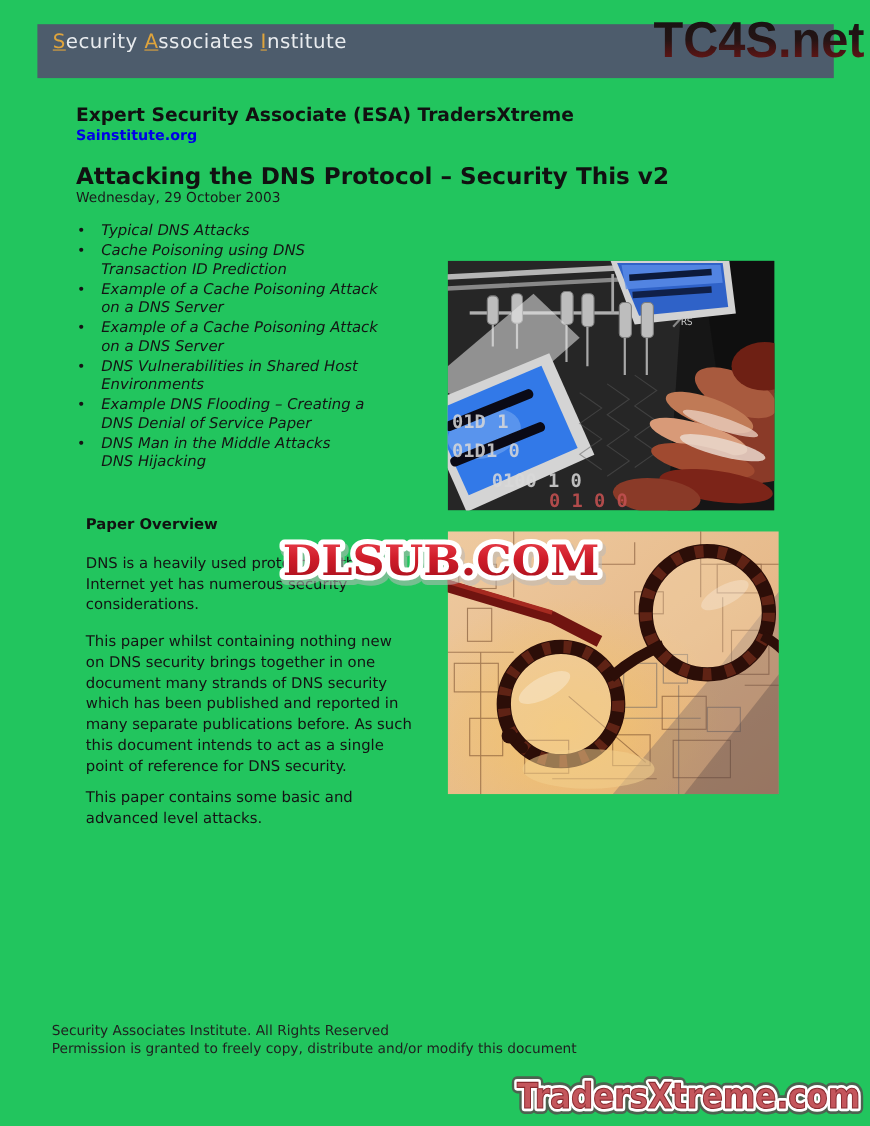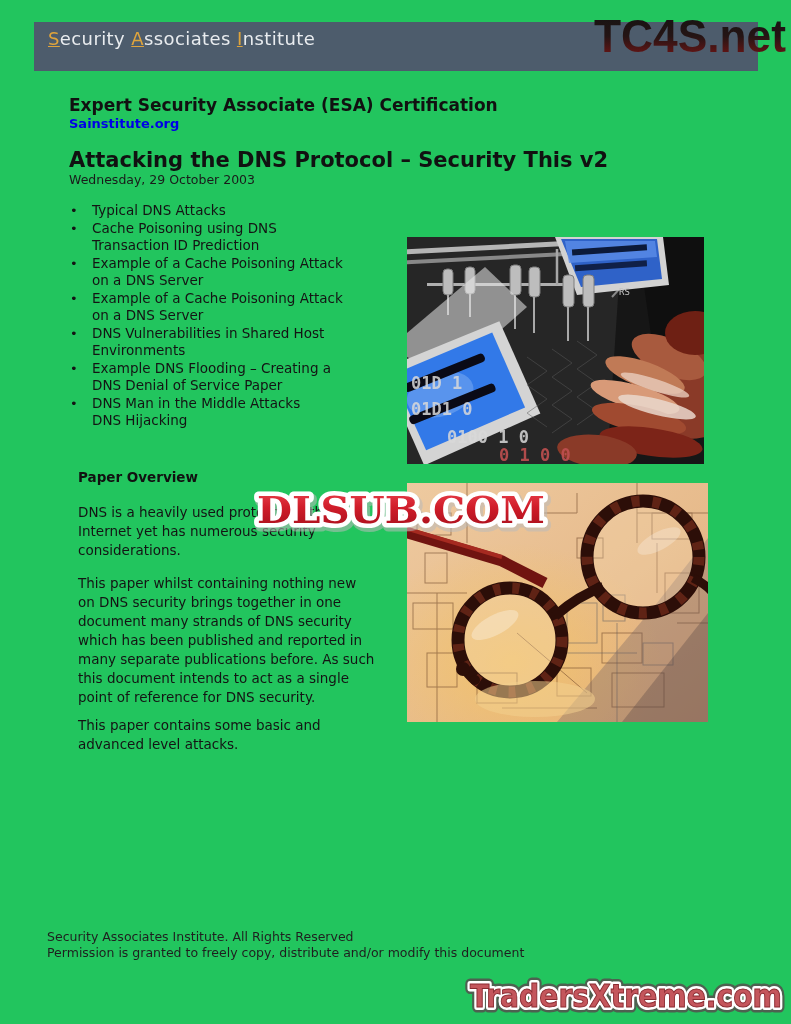--- a/index.html
+++ b/index.html
@@ -22,21 +22,21 @@
   .wm-dlsub { position:absolute; left:251px; top:480px; z-index:5; }
   .wm-traders { position:absolute; left:462px; top:974px; z-index:3; }
   
   .cert-title { position:absolute; left:69px; top:95px; font-size:17px; font-weight:bold; }
   .site-link  { position:absolute; left:69px; top:116px; font-size:13px; font-weight:bold; color:#0000e8; text-decoration:none; }
   .doc-title  { position:absolute; left:69px; top:148px; font-size:21px; font-weight:bold; }
   .doc-date   { position:absolute; left:69px; top:172px; font-size:12.5px; color:#1a1a1a; }
   .bullets { position:absolute; left:70px; top:202px; width:330px; }
   .bullet-row { display:flex; font-size:13.5px; line-height:17.5px; color:#141414; }
   .bullet-dot { width:22px; flex:0 0 22px; font-size:13px; }
-  .bullet-text { white-space:pre-line; }
+  .bullet-text { white-space:pre-line;font-style:italic; }
   .overview-heading { position:absolute; left:78px; top:469px; font-size:13.5px; font-weight:bold; }
   .para { position:absolute; left:78px; width:330px; font-size:13.5px; line-height:19px; white-space:pre-line; color:#141414; }
   .para-1 { top:503px; }
   .para-2 { top:574px; }
   .para-3 { top:716px; }
   .footer { position:absolute; left:47px; top:929px; font-size:12.5px; line-height:16px; color:#1f1f1f; }
   
   .photo-top    { position:absolute; left:407px; top:237px; width:297px; height:291px; z-index:2; }
   .photo-bottom { position:absolute; left:407px; top:483px; width:301px; height:239px; z-index:2; }
   svg { display:block; }
@@ -59,21 +59,21 @@
           <stop offset="0" stop-color="#131313"></stop>
           <stop offset="0.5" stop-color="#241414"></stop>
           <stop offset="0.82" stop-color="#5e1515"></stop>
           <stop offset="1" stop-color="#8a2222"></stop>
         </linearGradient>
       </defs>
       <text x="4" y="50" font-family="Liberation Sans, sans-serif" font-weight="bold" font-size="46" fill="url(#tc4sGrad)" textLength="192" lengthAdjust="spacingAndGlyphs">TC4S.net</text>
     </svg>
   </div>
 
-  <div class="cert-title">Expert Security Associate (ESA) Certification</div>
+  <div class="cert-title">Expert Security Associate (ESA) TradersXtreme</div>
   <a class="site-link" href="#">Sainstitute.org</a>
   <div class="doc-title">Attacking the DNS Protocol – Security This v2</div>
   <div class="doc-date">Wednesday, 29 October 2003</div>
 
   <div class="bullets">
     <div class="bullet-row">
         <span class="bullet-dot">•</span>
         <span class="bullet-text">Typical DNS Attacks</span>
       </div>
     <div class="bullet-row">

